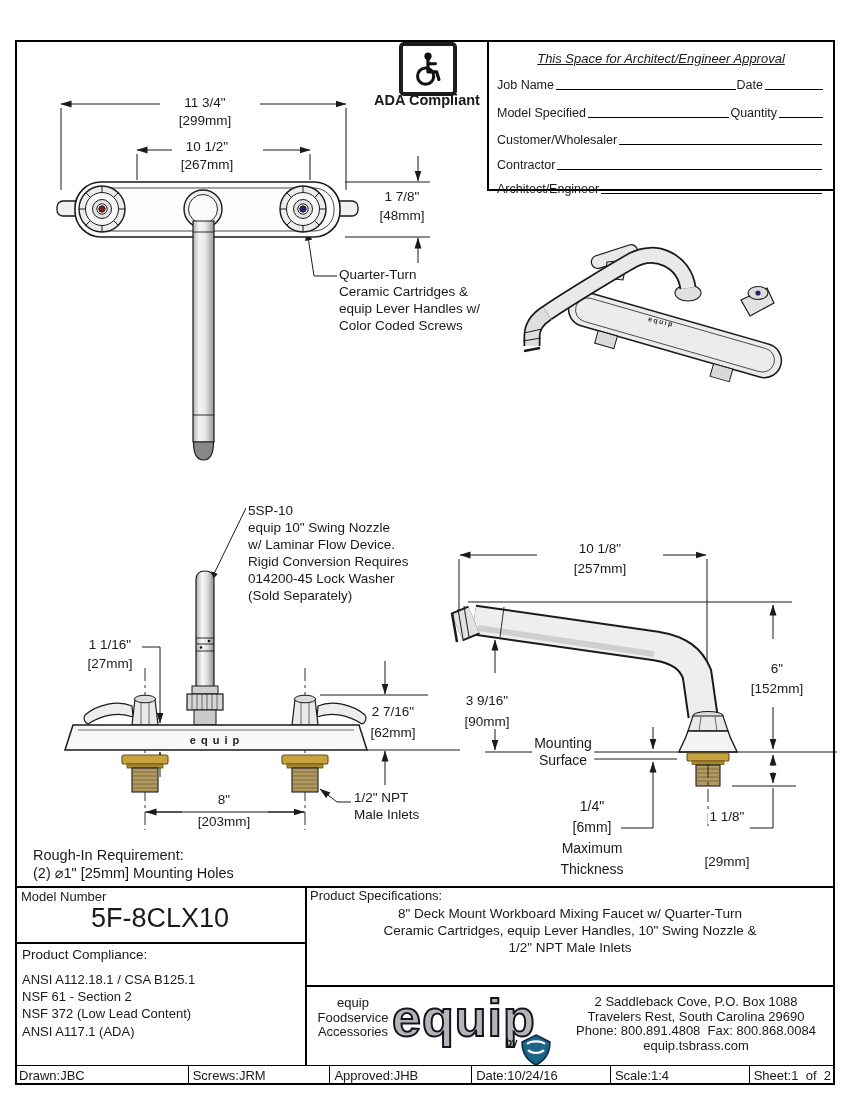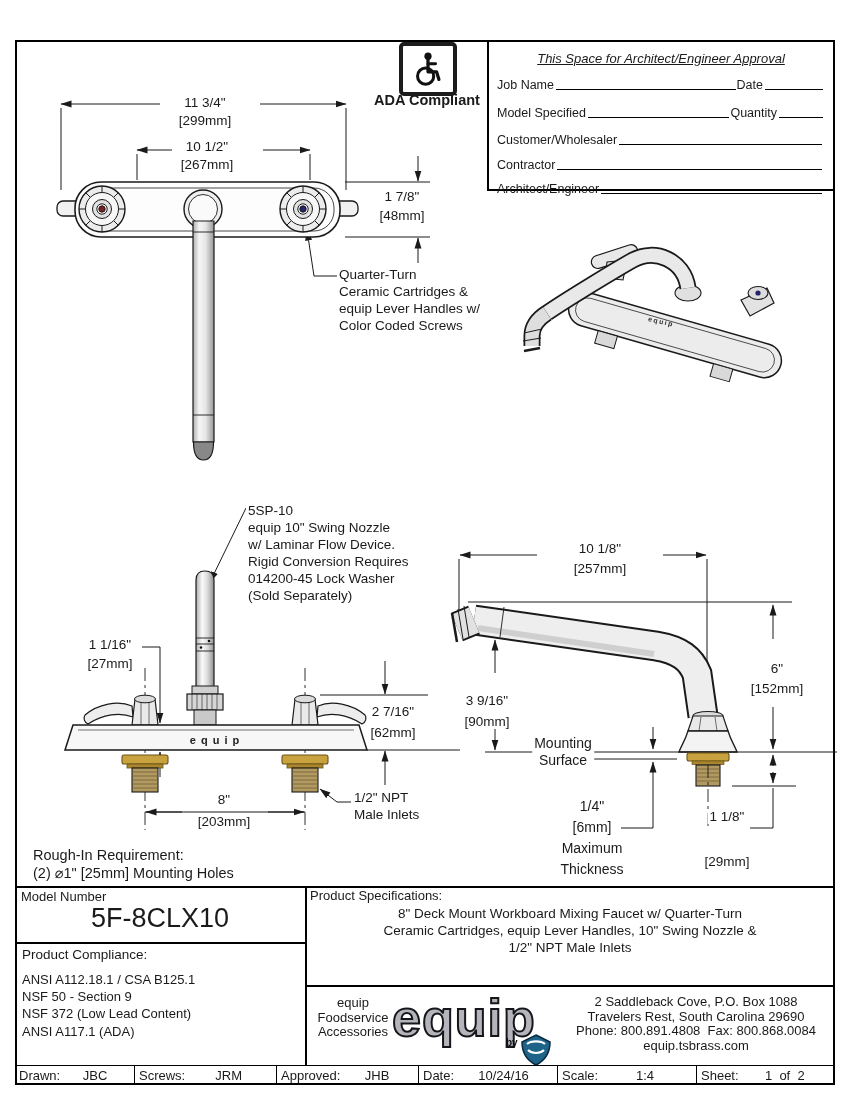--- a/index.html
+++ b/index.html
@@ -22,21 +22,21 @@
   #approval .title{position:absolute;left:0;right:0;top:9px;text-align:center;font-style:italic;
                    text-decoration:underline;font-size:13px;}
   .ap-row{position:absolute;left:8px;right:10px;display:flex;align-items:flex-end;font-size:12.5px;height:18px;}
   .ap-fill{flex:1;border-bottom:1px solid #000;height:13px;margin:0 1px 2px 2px;}
   .ap-fill2{border-bottom:1px solid #000;height:13px;margin:0 0 2px 2px;}
   
   #tblock{position:absolute;left:15px;top:1065px;width:820px;height:20px;border-top:1.8px solid #000;
           box-sizing:border-box;display:flex;font-size:13px;white-space:pre;}
   .tb-cell{border-right:1.8px solid #000;box-sizing:border-box;display:flex;align-items:center;padding:1px 4px;}
   .tb-cell:last-child{border-right:none;}
-  .tb-val{flex:1;text-align:center;}
+  .tb-val{flex:1;text-align:left;}
   #model-number{position:absolute;left:15px;width:290px;top:903px;text-align:center;font-size:27px;}
   #spec-text{position:absolute;left:305px;width:530px;top:905px;text-align:center;font-size:13.5px;
              line-height:17px;white-space:pre-line;}
   #brand-col{position:absolute;left:307px;width:92px;top:996px;text-align:center;font-size:13px;
              line-height:14.5px;white-space:pre-line;}
   #address{position:absolute;left:562px;width:268px;top:995px;text-align:center;font-size:13px;
            line-height:14.5px;white-space:pre;}
   #biglogo{position:absolute;left:392px;top:990px;font-size:52px;font-weight:bold;letter-spacing:1px;
            color:#b3b5bb;-webkit-text-stroke:2px #15151a;line-height:56px;}
   #logo-by{position:absolute;left:506px;top:1037px;font-size:10px;font-weight:bold;color:#111;}
@@ -408,21 +408,21 @@
 
   <div class="hl" style="left:15px;top:886px;width:820px;"></div>
   <div class="hl" style="left:15px;top:942px;width:290px;"></div>
   <div class="hl" style="left:305px;top:985px;width:530px;"></div>
   <div class="vl" style="left:305px;top:886px;height:179px;"></div>
 
   <div class="lbl" style="left:21px;top:889px;">Model Number</div>
   <div id="model-number">5F-8CLX10</div>
   <div class="lbl" style="left:22px;top:947px;font-size:13.5px;">Product Compliance:</div>
   <div class="lbl" style="left:22px;top:972px;">ANSI A112.18.1 / CSA B125.1</div>
-  <div class="lbl" style="left:22px;top:989px;">NSF 50 - Section 9</div>
+  <div class="lbl" style="left:22px;top:989px;">NSF 61 - Section 2</div>
   <div class="lbl" style="left:22px;top:1006px;">NSF 372 (Low Lead Content)</div>
   <div class="lbl" style="left:22px;top:1024px;">ANSI A117.1 (ADA)</div>
 
   <div class="lbl" style="left:310px;top:888px;">Product Specifications:</div>
   <div id="spec-text">8" Deck Mount Workboard Mixing Faucet w/ Quarter-Turn
 Ceramic Cartridges, equip Lever Handles, 10" Swing Nozzle &amp;
 1/2" NPT Male Inlets</div>
 
   <div id="brand-col">equip
 Foodservice
@@ -433,21 +433,21 @@
     <path d="M16,1 L30,8 C30,18 26,26 16,31 C6,26 2,18 2,8 z" fill="#1d6488" stroke="#09293f" stroke-width="1.5"></path>
     <path d="M7,10 C11,6.5 21,6.5 25,10" stroke="#fff" stroke-width="2.2" fill="none"></path>
     <path d="M8,16 C12,20 20,20 24,16" stroke="#fff" stroke-width="2.2" fill="none"></path>
   </svg>
   <div id="address">2 Saddleback Cove, P.O. Box 1088
 Travelers Rest, South Carolina 29690
 Phone: 800.891.4808  Fax: 800.868.0084
 equip.tsbrass.com</div>
 
   <div id="tblock">
-    <div class="tb-cell" style="width:120px;">
+    <div class="tb-cell" style="width:174px;">
       <span>Drawn:</span>
       <span class="tb-val">JBC</span>
     </div>
     <div class="tb-cell" style="width:142px;">
       <span>Screws:</span>
       <span class="tb-val">JRM</span>
     </div>
     <div class="tb-cell" style="width:142px;">
       <span>Approved:</span>
       <span class="tb-val">JHB</span>

